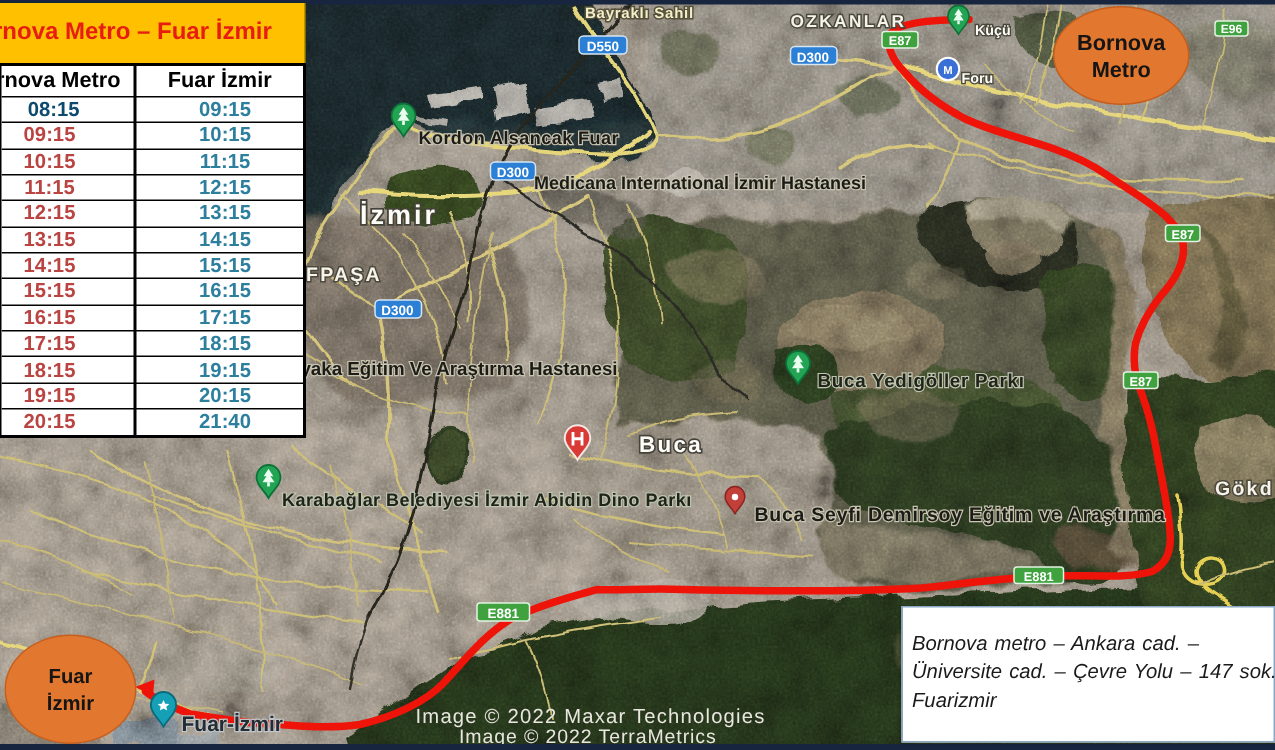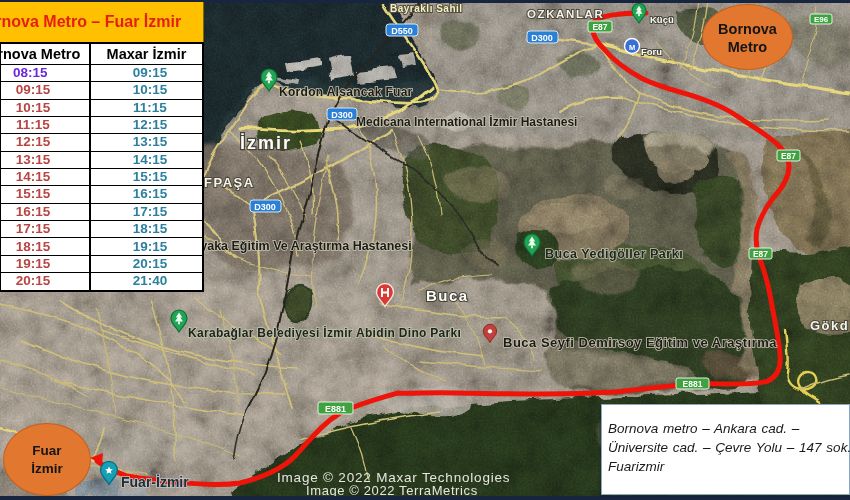--- a/index.html
+++ b/index.html
@@ -394,26 +394,26 @@
   <div style="position:absolute;left:0;top:0;width:203px;height:40px;background:#ffc000;overflow:hidden;border-right:1px solid #7a6a00;">
     <div style="position:absolute;left:-26px;top:11px;width:260px;color:#e71d12;font-size:16px;font-weight:bold;white-space:nowrap;">Bornova Metro – Fuar İzmir</div>
   </div>
 
   <div style="position:absolute;left:0;top:40px;width:201px;height:246px;background:#fff;border-top:2px solid #000;border-right:2px solid #000;border-bottom:2px solid #000;border-left:1px solid #000;overflow:hidden;font-weight:bold;">
 
     <div style="position:absolute;left:88px;top:0;width:2px;height:246px;background:#000;"></div>
 
     <div style="position:absolute;left:0;top:0;width:201px;height:20px;border-bottom:1.5px solid #000;">
       <div style="position:absolute;left:-23px;top:2px;width:130px;color:#000;font-size:14.5px;white-space:nowrap;">Bornova Metro</div>
-      <div style="position:absolute;left:90px;top:2px;width:111px;color:#000;font-size:14.5px;text-align:center;">Maxar İzmir</div>
+      <div style="position:absolute;left:90px;top:2px;width:111px;color:#000;font-size:14.5px;text-align:center;">Fuar İzmir</div>
     </div>
 
     <div id="rows">
       <div style="position:absolute;left:0;top:20.00px;width:201px;height:17.35px;border-bottom:1.5px solid #000;">
-          <div style="position:absolute;left:12px;top:1px;width:40px;color:#6d28d9;font-size:13.5px;text-align:left;">08:15</div>
+          <div style="position:absolute;left:12px;top:1px;width:40px;color:#0c4a6e;font-size:13.5px;text-align:right;">08:15</div>
           <div style="position:absolute;left:129px;top:1px;width:40px;color:#2d7f9e;font-size:13.5px;text-align:center;">09:15</div>
         </div>
       <div style="position:absolute;left:0;top:37.35px;width:201px;height:17.35px;border-bottom:1.5px solid #000;">
           <div style="position:absolute;left:12px;top:1px;width:40px;color:#b94441;font-size:13.5px;text-align:center;">09:15</div>
           <div style="position:absolute;left:129px;top:1px;width:40px;color:#2d7f9e;font-size:13.5px;text-align:center;">10:15</div>
         </div>
       <div style="position:absolute;left:0;top:54.70px;width:201px;height:17.35px;border-bottom:1.5px solid #000;">
           <div style="position:absolute;left:12px;top:1px;width:40px;color:#b94441;font-size:13.5px;text-align:center;">10:15</div>
           <div style="position:absolute;left:129px;top:1px;width:40px;color:#2d7f9e;font-size:13.5px;text-align:center;">11:15</div>
         </div>

